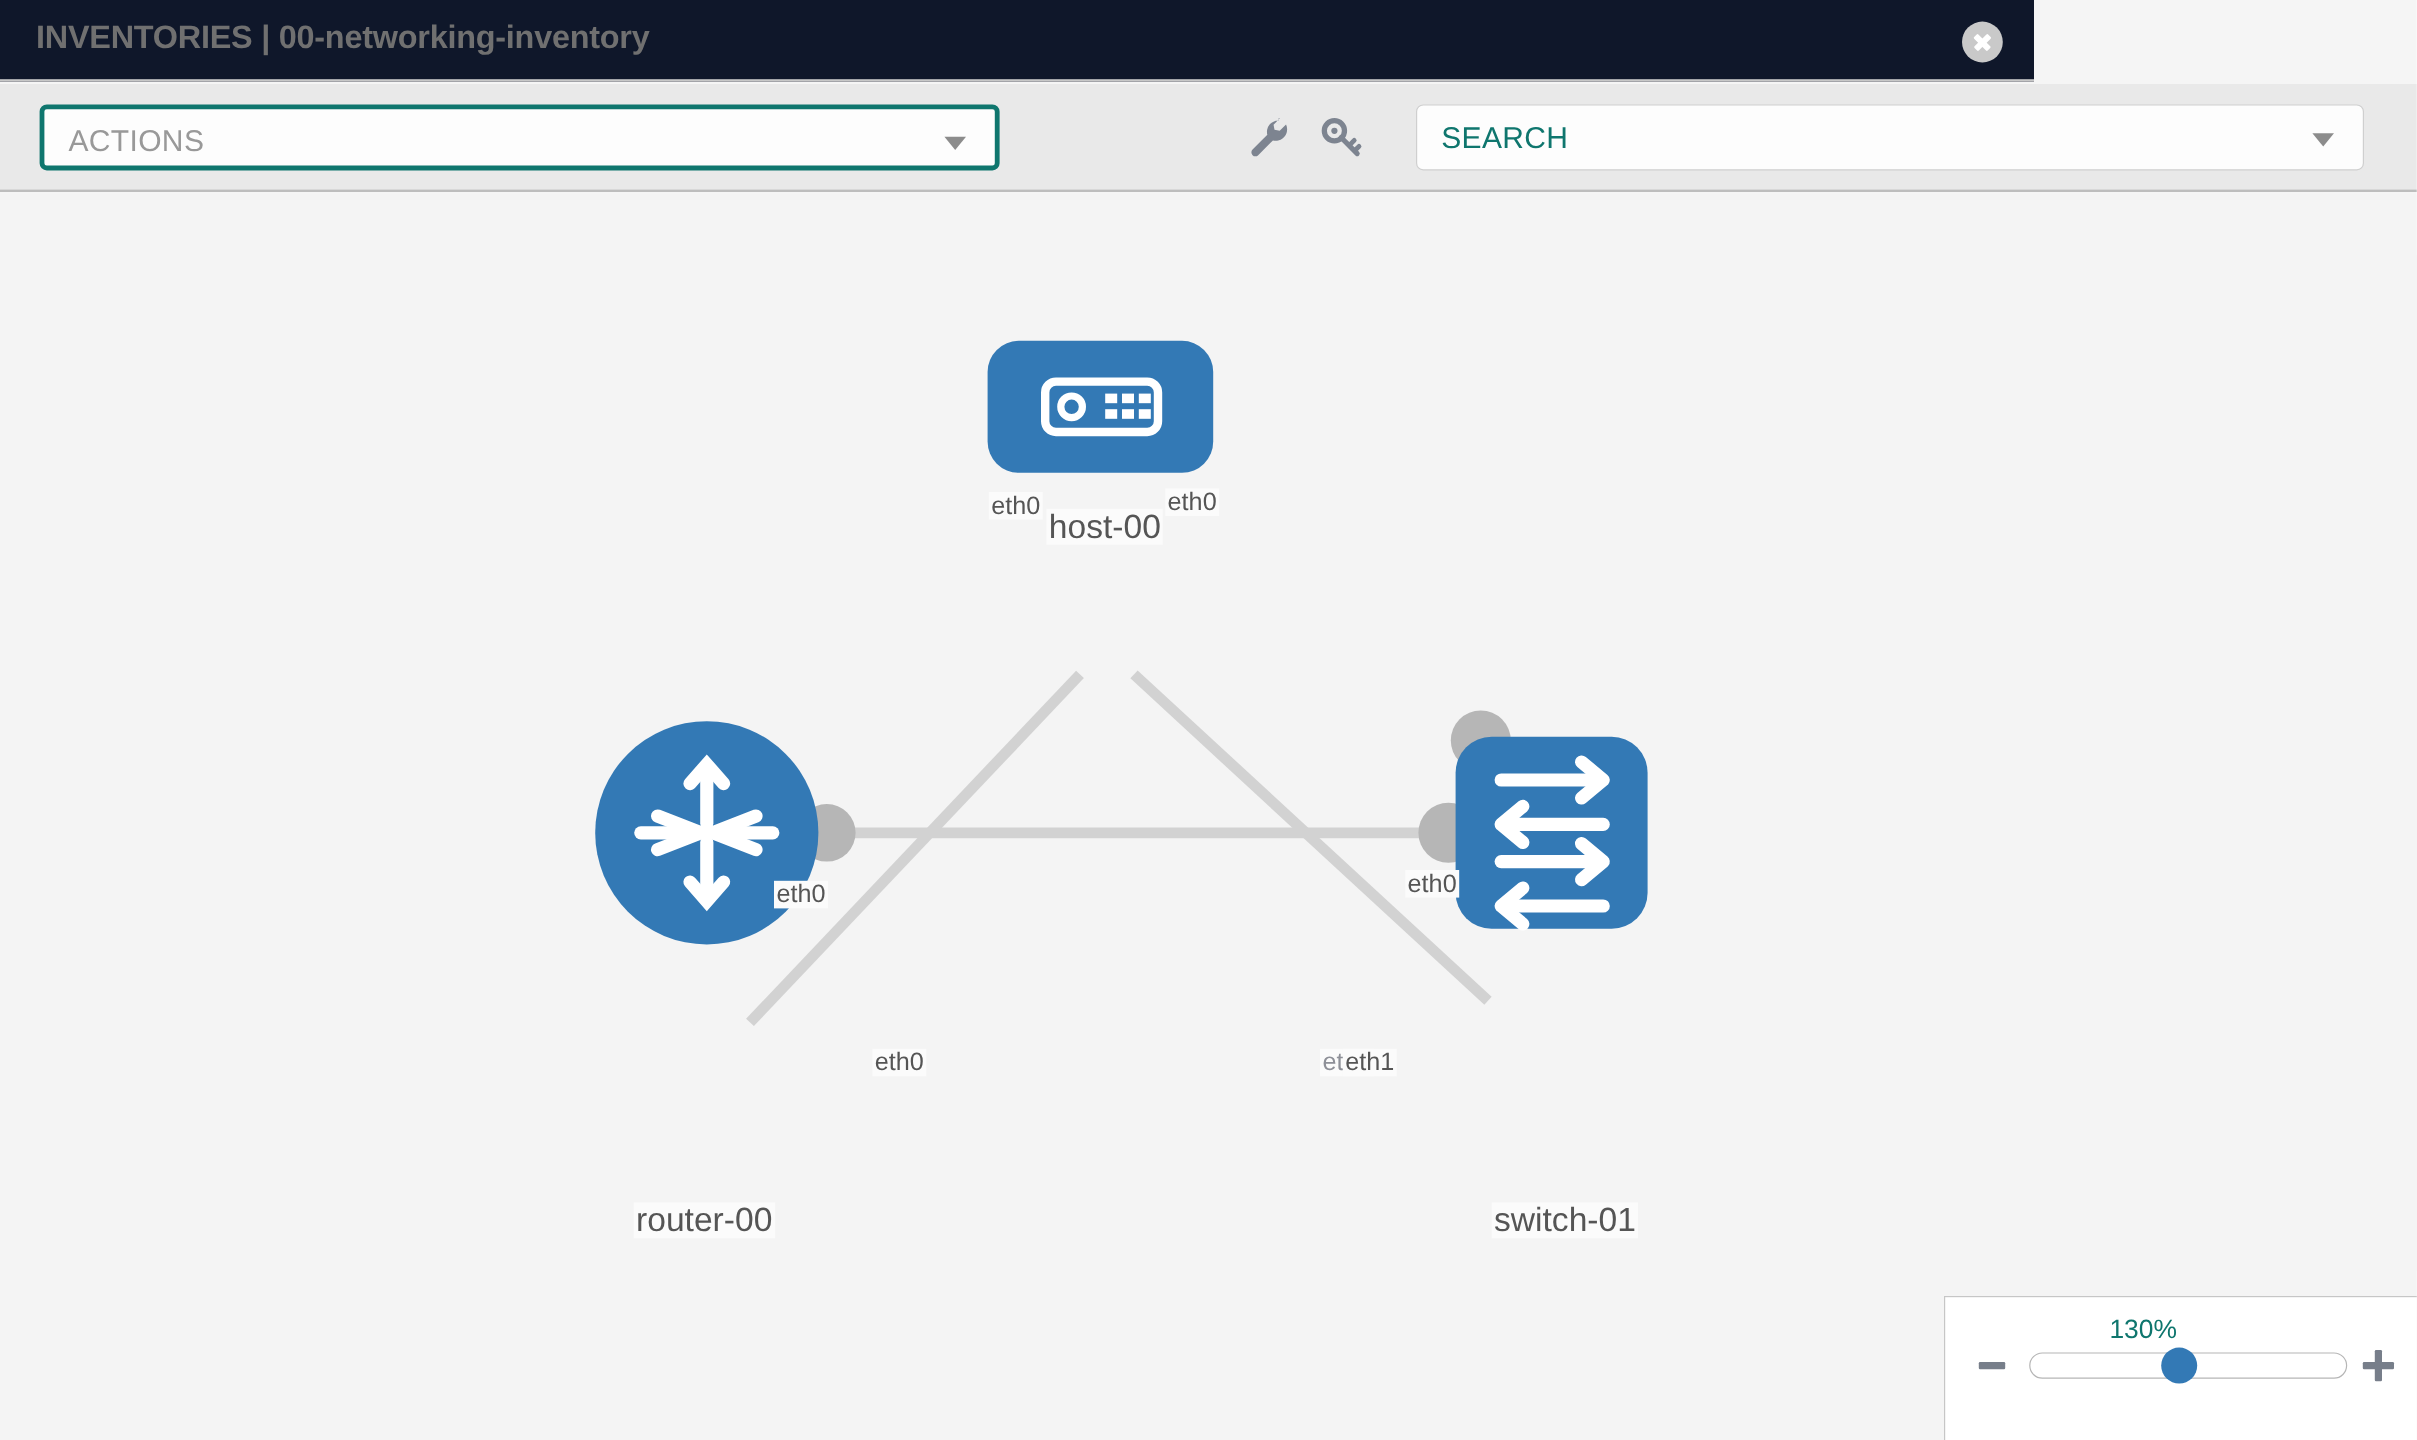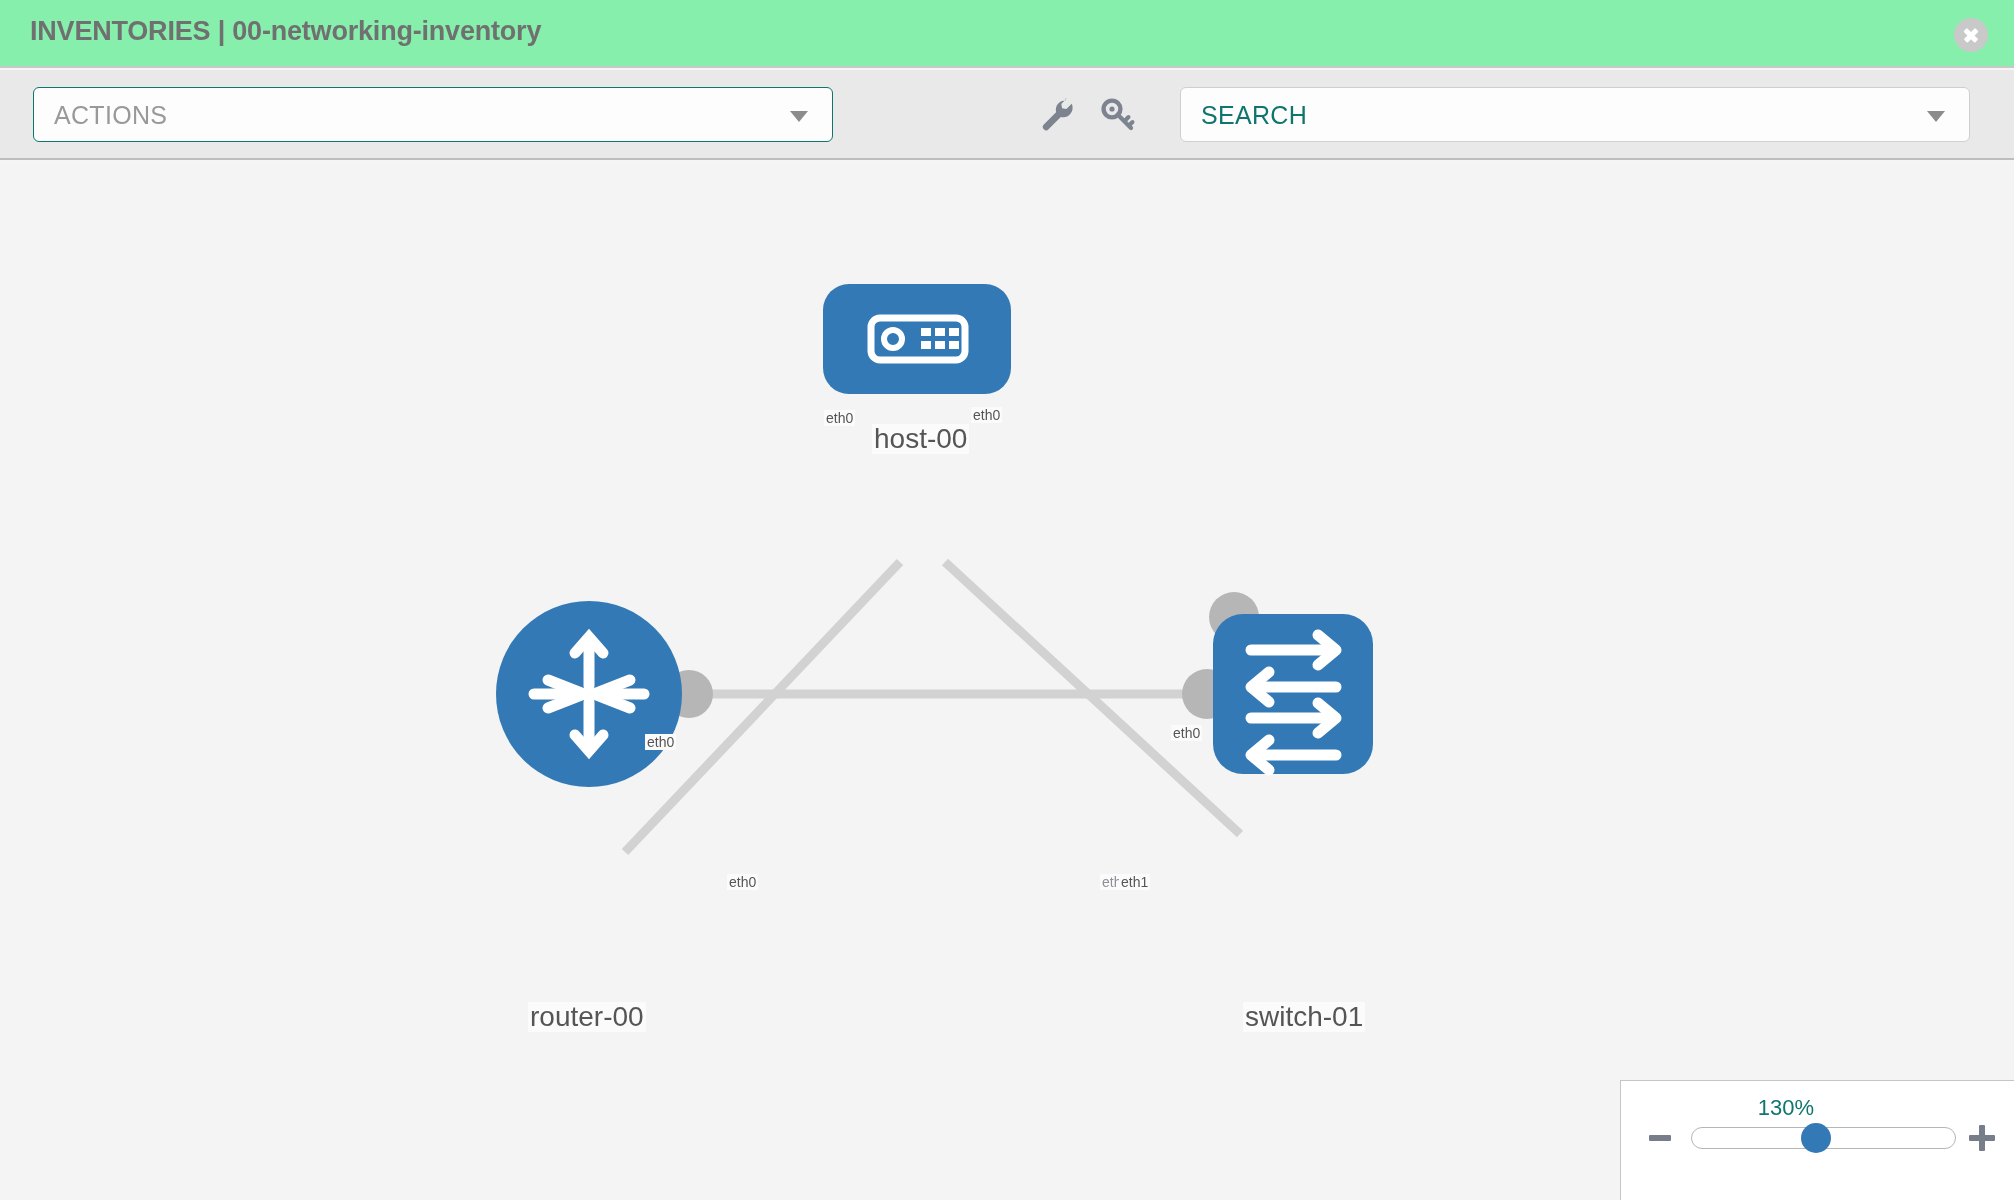--- a/index.html
+++ b/index.html
@@ -12,22 +12,22 @@
   }
 
   
   #app {
     width: 2014px; height: 1200px;
     position: relative;
     background: #f5f5f5;
   }
   .header {
     position: absolute; left: 0; top: 0;
-    width: 2014px; height: 68px;
-    background: #86efac;
+    width: 1695px; height: 68px;
+    background: #0f172a;
     border-bottom: 2px solid #c8c8c8;
   }
   .header-title {
     position: absolute;
     left: 30px; top: 16px;
     font-size: 27px;
     font-weight: bold;
     color: #707070;
     letter-spacing: -0.2px;
     white-space: nowrap;
@@ -56,21 +56,21 @@
     position: absolute; left: 0; top: 70px;
     width: 2014px; height: 90px;
     background: #e9e9e9;
     border-bottom: 2px solid #bdbdbd;
   }
   .actions-select {
     position: absolute;
     left: 33px; top: 17px;
     width: 800px; height: 55px;
     background: #fdfdfd;
-    border: 1px solid #0f766e;
+    border: 4px solid #0f766e;
     border-radius: 6px;
   }
   .actions-select .label {
     position: absolute;
     left: 20px; top: 13px;
     font-size: 25px;
     color: #999999;
     letter-spacing: 0.3px;
   }
   .caret {
@@ -121,21 +121,21 @@
     position: absolute;
     font-size: 28px;
     color: #555555;
     background: #fbfbfb;
     white-space: nowrap;
     line-height: 1.0;
     padding: 1px 2px;
   }
   .iface-label {
     position: absolute;
-    font-size: 14px;
+    font-size: 21px;
     color: #555555;
     background: #fbfbfb;
     white-space: nowrap;
     line-height: 1.0;
     padding: 1px 2px;
   }
   .iface-label.faded { color: #8e9098; }
 
   
   .zoom-panel {

